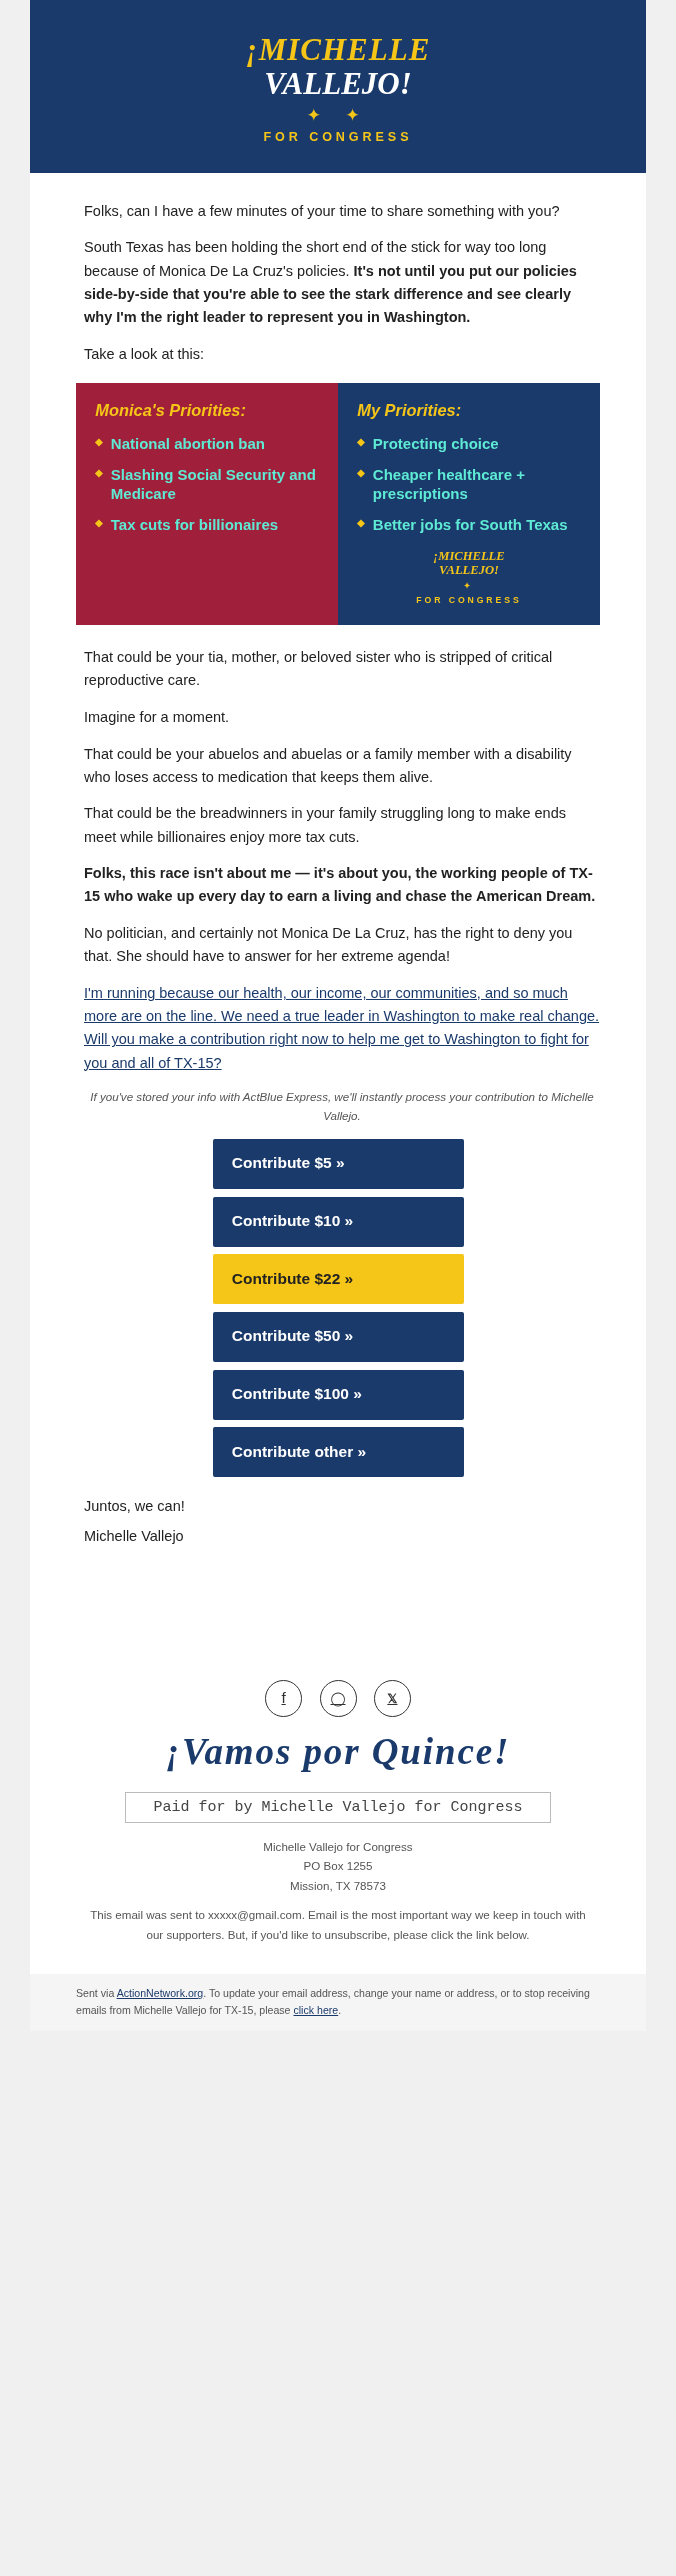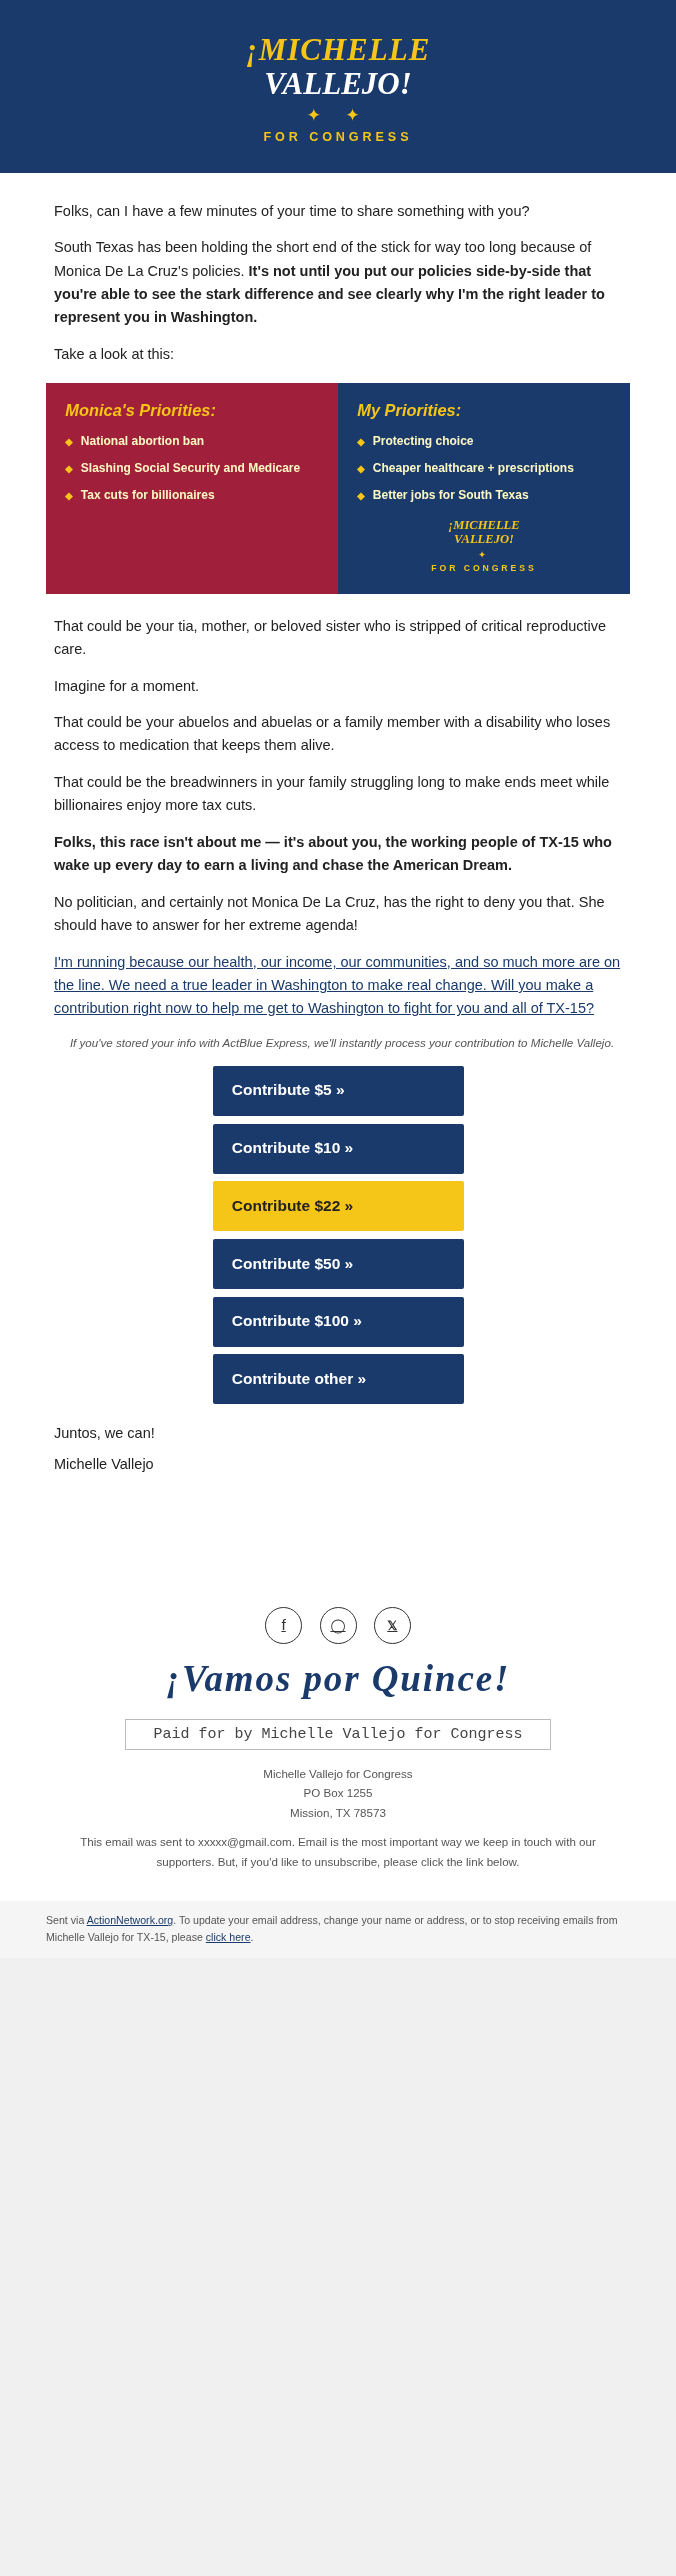--- a/index.html
+++ b/index.html
@@ -5,21 +5,21 @@
     * { box-sizing: border-box; margin: 0; padding: 0; }
     body {
       background: #f0f0f0;
       font-family: Arial, sans-serif;
       font-size: 14.5px;
       color: #222;
       display: flex;
       justify-content: center;
     }
     .email-wrapper {
-      width: 676px;
+      width: 616px;
       background: #fff;
     }
     .header {
       background: #1a3a6b;
       text-align: center;
       padding: 23px 19.3px 19.3px;
     }
     .header-logo {
       display: inline-block;
       background: #1a3a6b;
@@ -91,22 +91,22 @@
       margin-bottom: 13.5px;
       line-height: 1.2;
     }
     .col-left .col-header {
       color: #f5c518;
     }
     .col-right .col-header {
       color: #f5c518;
     }
     .col-item {
-      color: #fef9c3;
-      font-size: 12px;
+      color: #5eead4;
+      font-size: 15px;
       font-weight: bold;
       margin-bottom: 11.6px;
       padding-left: 15.5px;
       position: relative;
       line-height: 1.3;
     }
     .col-item::before {
       content: '◆';
       color: #f5c518;
       position: absolute;

